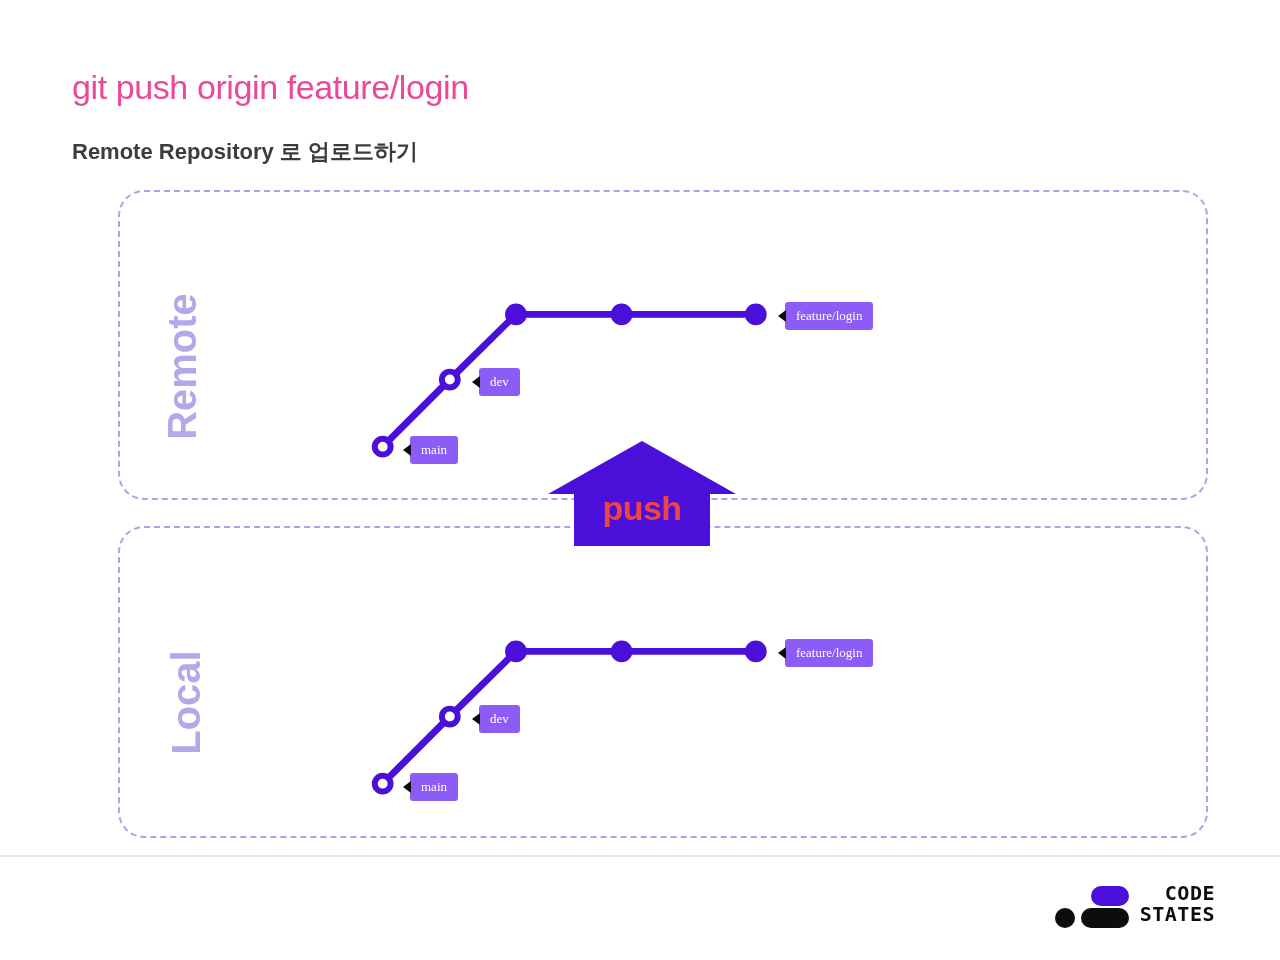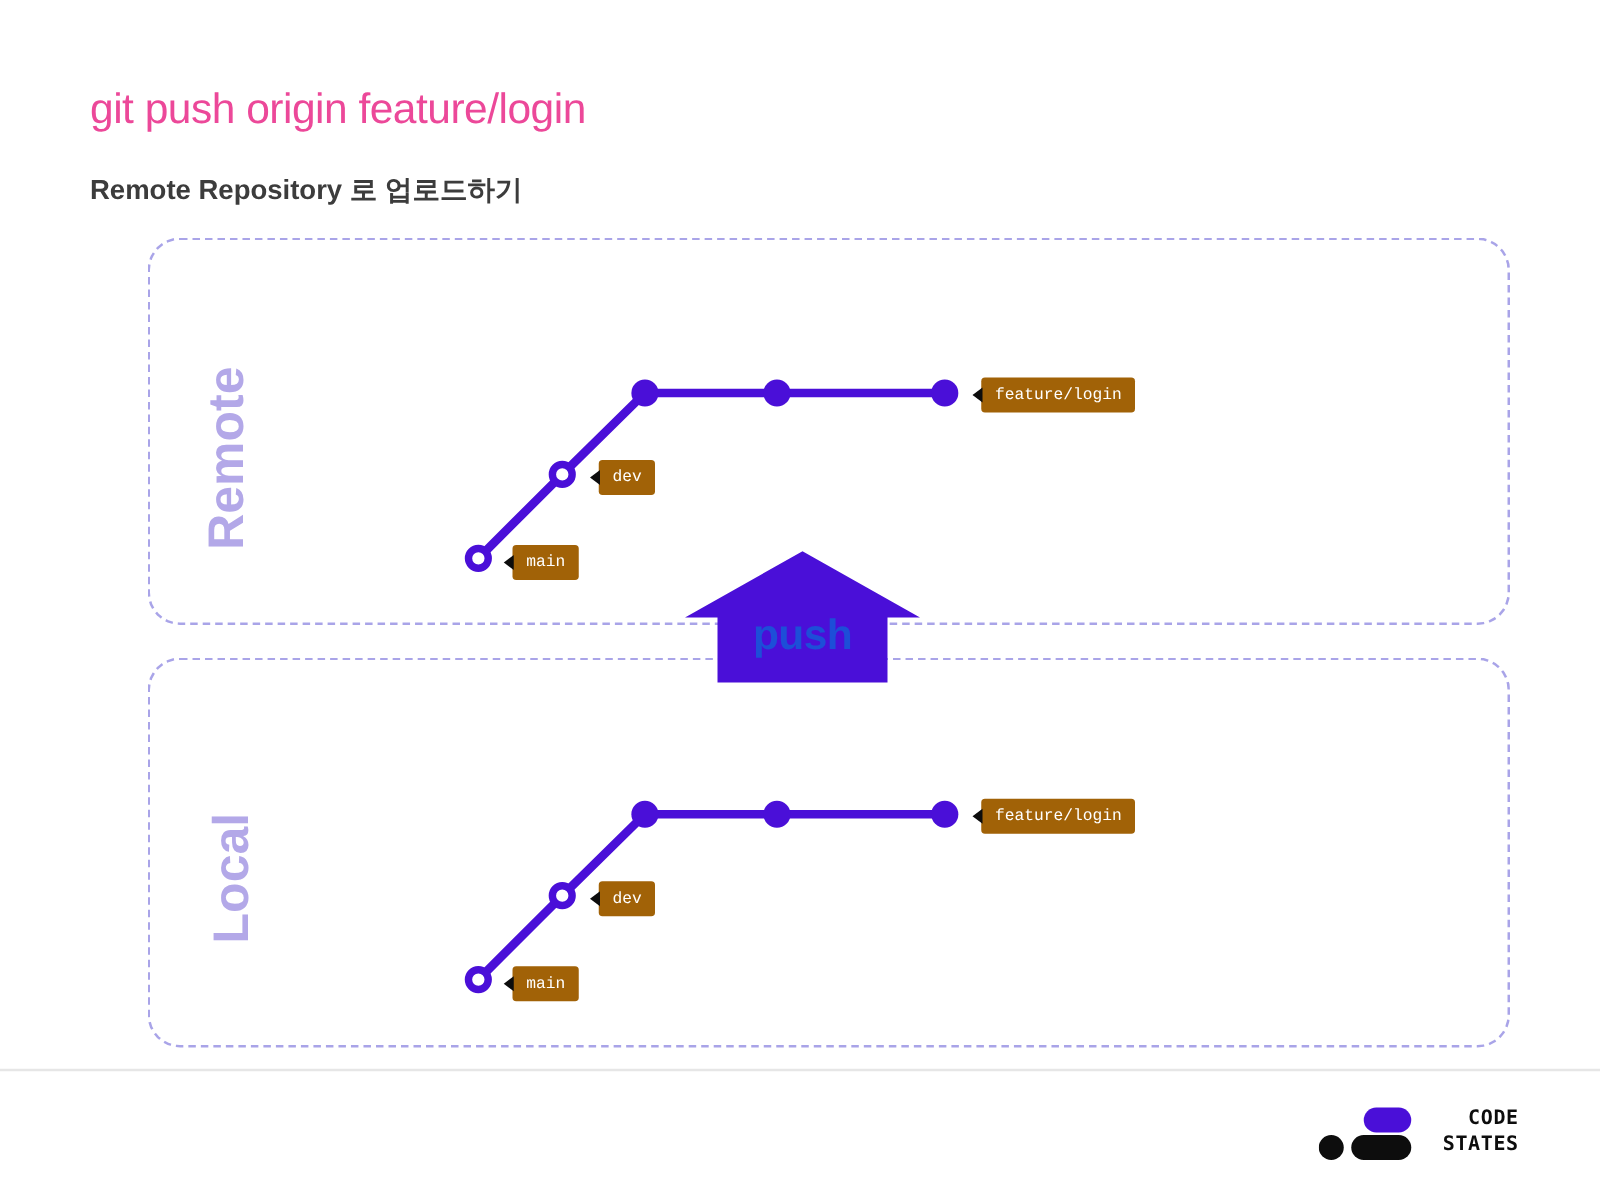--- a/index.html
+++ b/index.html
@@ -77,24 +77,24 @@
     left: 0;
     top: 0;
     width: 1090px;
     height: 100%;
     overflow: visible;
   }
 
   
   .branch-label {
     position: absolute;
-    background: #a16207;
+    background: #8b5cf6;
     color: #ffffff;
     font-size: 13px;
-    font-family: Liberation Mono, monospace;
+    font-family: Liberation Serif, serif;
     border-radius: 3px;
     padding: 7px 11px 7px 11px;
     white-space: nowrap;
     line-height: 14px;
   }
   .branch-label::before {
     content: "";
     position: absolute;
     left: -7px;
     top: 50%;
@@ -113,21 +113,21 @@
     top: 438px;
     width: 192px;
     height: 110px;
   }
   #push-arrow-label {
     position: absolute;
     left: 546px;
     top: 489px;
     width: 192px;
     text-align: center;
-    color: #1d4ed8;
+    color: #ef4444;
     font-size: 34px;
     font-weight: bold;
     letter-spacing: -0.5px;
     pointer-events: none;
   }
 
   
   #footer-divider {
     position: absolute;
     left: 0;
@@ -150,21 +150,21 @@
     width: 78px;
     height: 52px;
   }
   #brand-wordmark {
     position: absolute;
     left: 78px;
     top: 3px;
     width: 82px;
     color: #0d0d0d;
     font-family: "DejaVu Sans Mono", monospace;
-    font-size: 16px;
+    font-size: 20px;
     font-weight: bold;
     line-height: 21px;
     letter-spacing: 0.5px;
     text-align: right;
   }
 </style>
 </head>
 <body>
 
 <div id="slide-title">git push origin feature/login</div>

